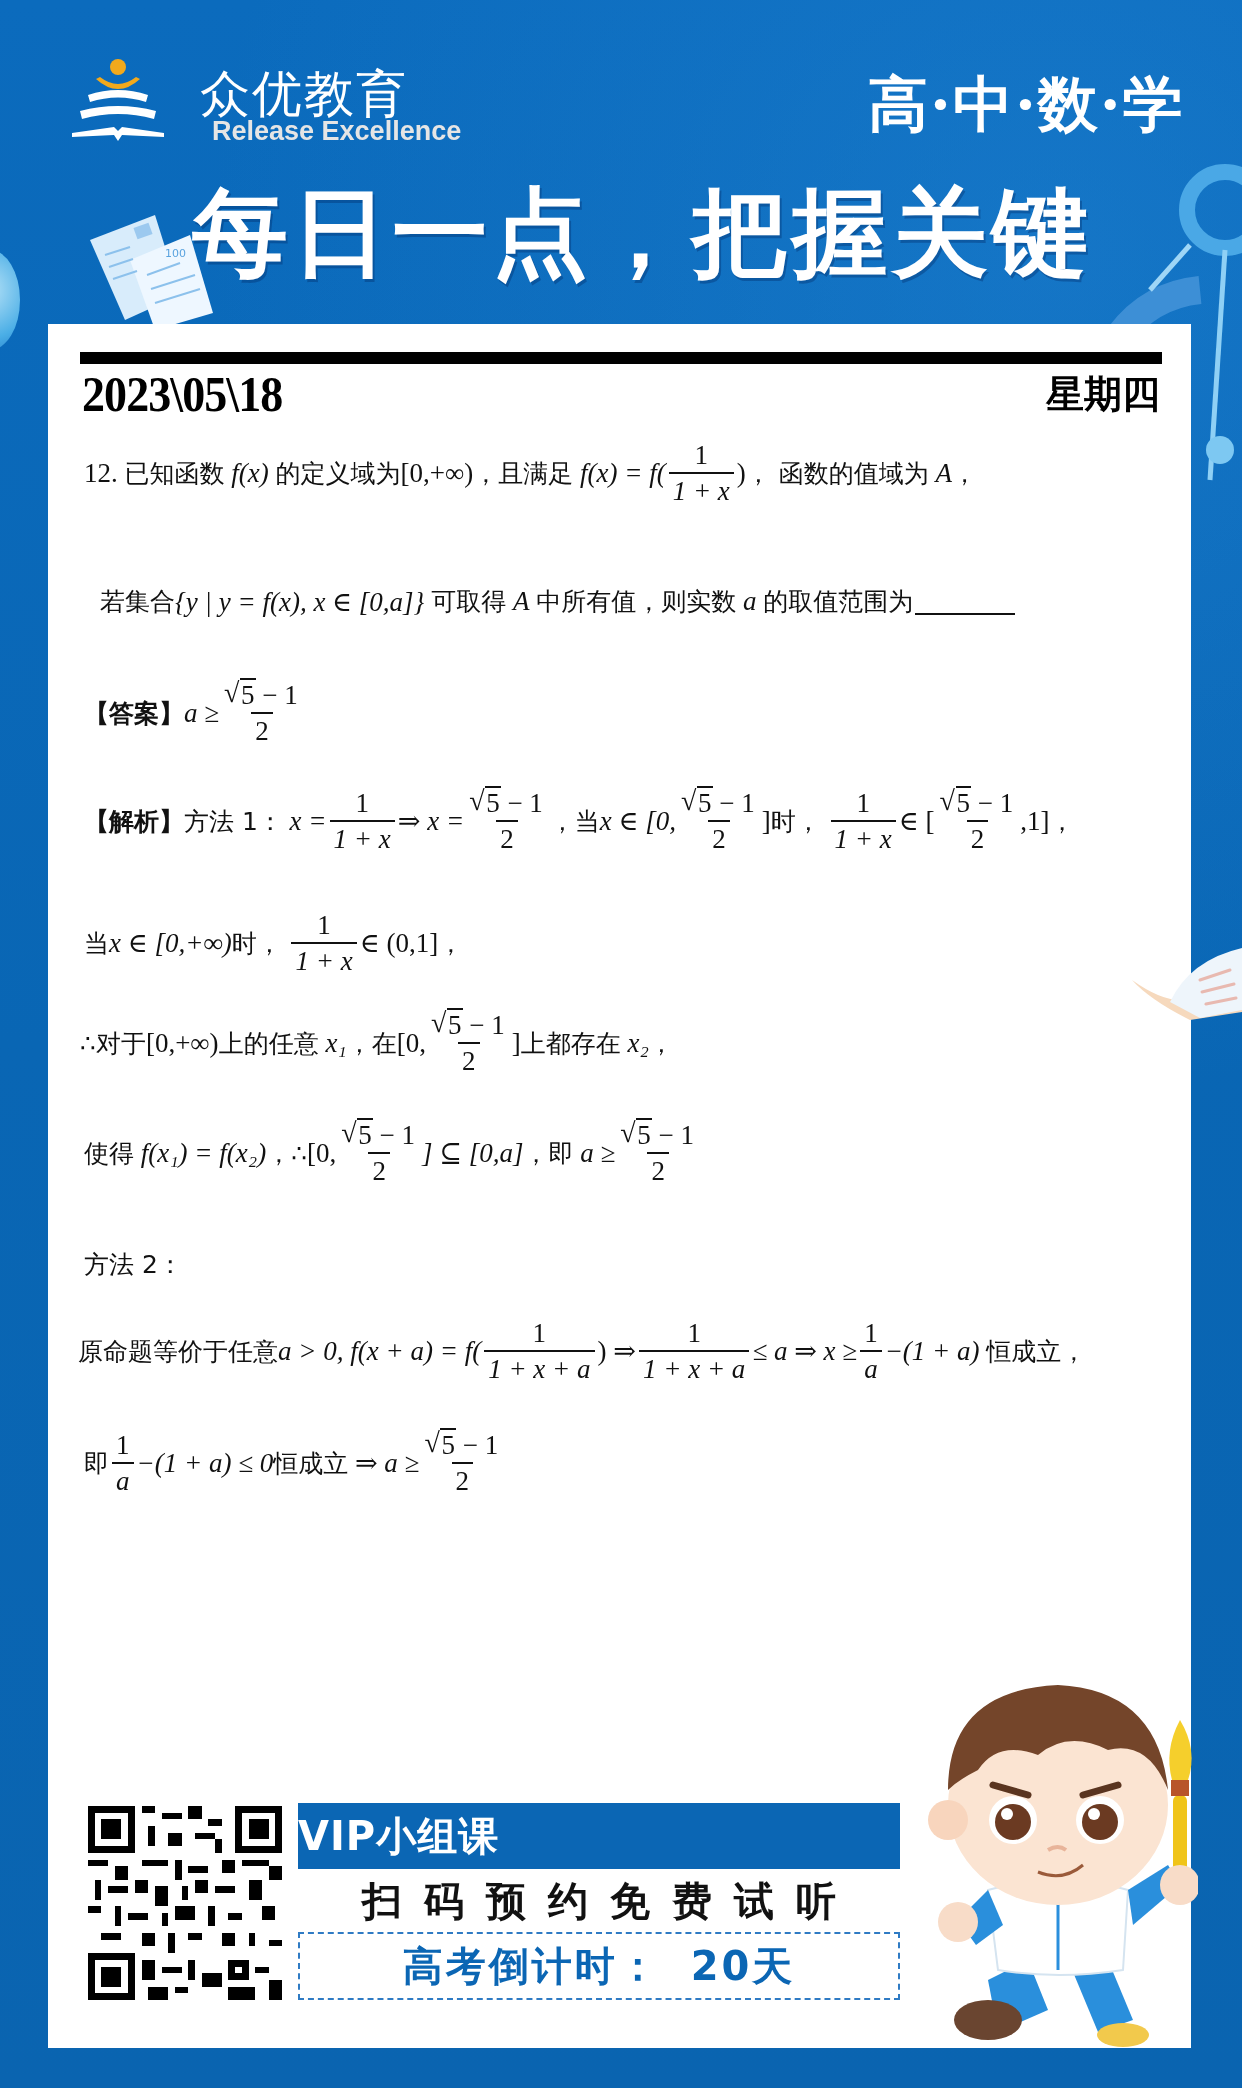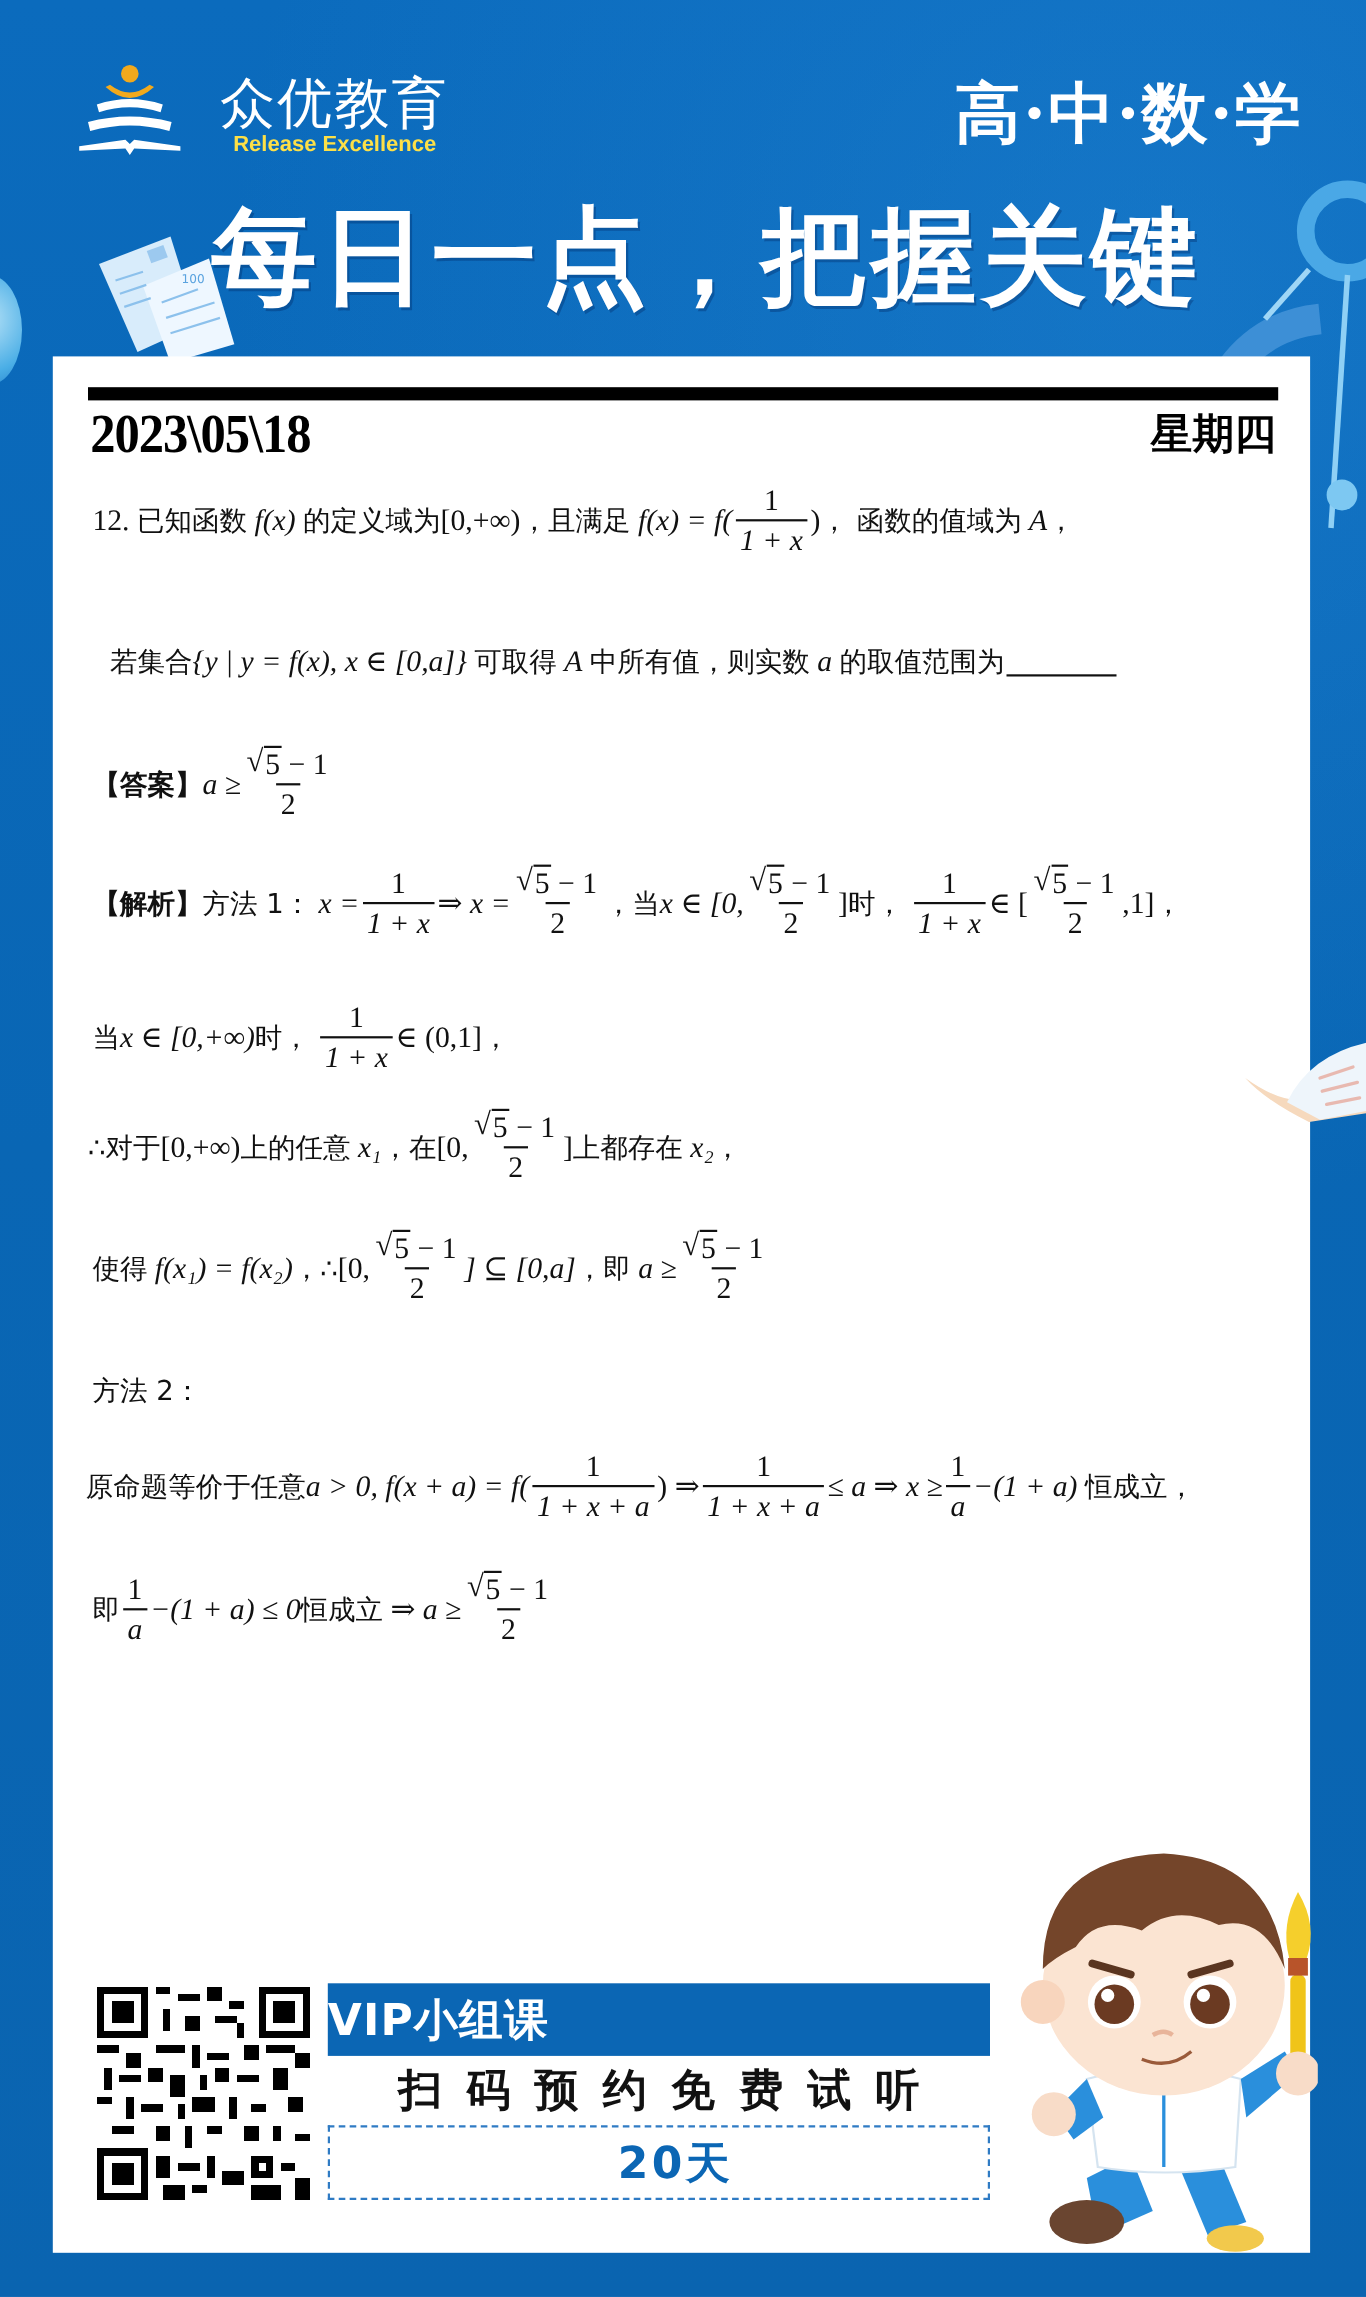--- a/index.html
+++ b/index.html
@@ -15,21 +15,21 @@
   .abs { position: absolute; }
 
   
   .logo-mark { left: 68px; top: 55px; width: 100px; height: 90px; }
   .brand-cn {
     left: 200px; top: 64px; font-size: 50px; font-weight: normal; color: #fff;
     letter-spacing: 2px; line-height: 60px;
     font-family: "DejaVu Sans", sans-serif;
   }
   .brand-en {
-    left: 212px; top: 119px; font-size: 20px; font-weight: bold; color: #fde047; line-height: 24px;
+    left: 212px; top: 119px; font-size: 27px; font-weight: bold; color: #e5e5e5; line-height: 24px;
     font-family: "Liberation Sans", sans-serif;
   }
   .subject {
     left: 868px; top: 64px; font-size: 60px; color: #fff; font-weight: bold;
     font-family: "DejaVu Serif", serif; line-height: 80px; letter-spacing: 2px;
   }
   .headline {
     left: 192px; top: 178px; font-size: 96px; font-weight: bold; color: #fff;
     line-height: 110px; letter-spacing: 4px;
     font-family: "DejaVu Sans", sans-serif;
@@ -378,20 +378,21 @@
       <rect x="21" y="27" width="4" height="2"></rect>
   </g>
 </svg>
 
 <div class="abs vip-box">
   <span>VIP小组课</span>
   <span class="gap"></span>
 </div>
 <div class="abs scan-text">扫码预约免费试听</div>
 <div class="abs countdown">
+  <span>高考倒计时：</span>
   <span class="val">20天</span>
 </div>
 
 <svg class="abs mascot" viewBox="0 0 280 390">
 
   <rect x="255" y="135" width="14" height="90" rx="6" fill="#f0c419"></rect>
   <rect x="253" y="120" width="18" height="16" fill="#b8542a"></rect>
   <path d="M262 60 Q280 90 270 120 L254 120 Q246 90 262 60 Z" fill="#f5cf2c"></path>
 
   <path d="M70 320 L110 300 L130 350 L80 372 Z" fill="#2a8fdc"></path>

